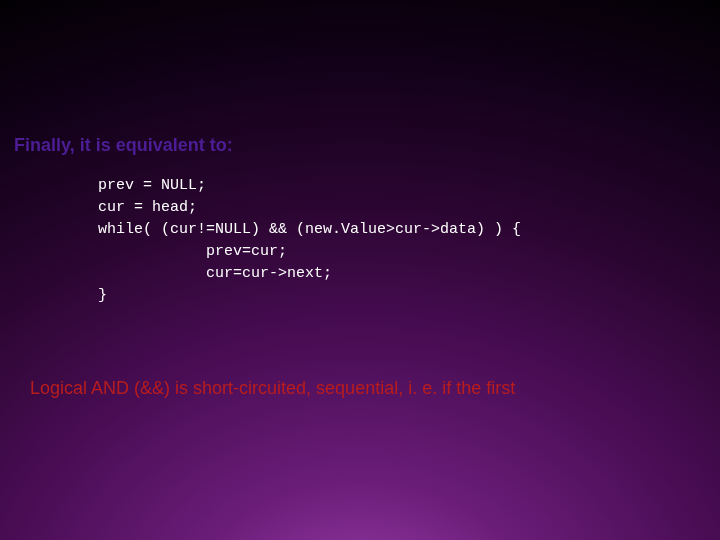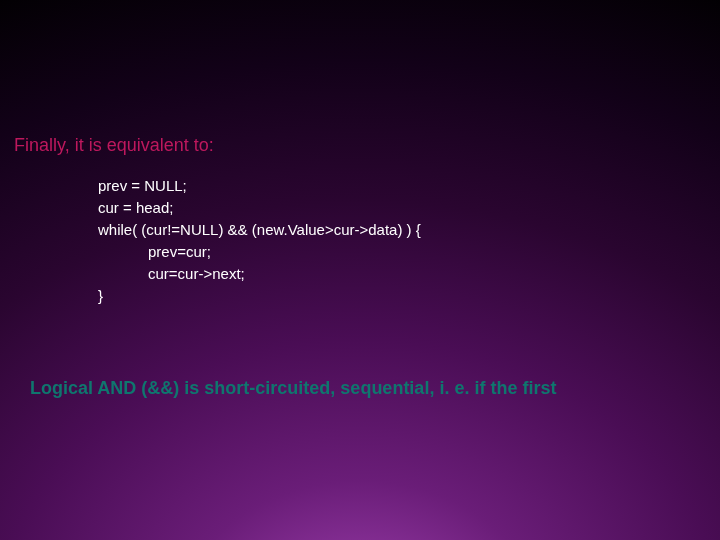--- a/index.html
+++ b/index.html
@@ -13,41 +13,41 @@
     background: radial-gradient(ellipse 900px 700px at 50% 115%, #a040b0 0%, #6a1d78 20%, #4a0d55 40%, #2a0530 60%, #120118 80%, #000000 100%);
     color: #ffffff;
     font-family: Arial, Helvetica, sans-serif;
     position: relative;
   }
   .heading1 {
     position: absolute;
     left: 14px;
     top: 135px;
     font-size: 18px;
-    font-weight: normal;
-    color: #be185d;
+    font-weight: bold;
+    color: #4c1d95;
   }
   .code-block {
     position: absolute;
     left: 98px;
     top: 175px;
-    font-family: Liberation Sans, sans-serif;
+    font-family: Liberation Mono, monospace;
     font-size: 15px;
     line-height: 22px;
     color: #ffffff;
     white-space: pre;
   }
   .conclusion {
     position: absolute;
     left: 30px;
     top: 377px;
     width: 660px;
     font-size: 18px;
-    font-weight: bold;
-    color: #0f766e;
+    font-weight: normal;
+    color: #b91c1c;
     line-height: 22px;
   }
   .conclusion .hang {
     display: block;
     padding-left: 58px;
   }
 </style>
 </head>
 <body>
 

